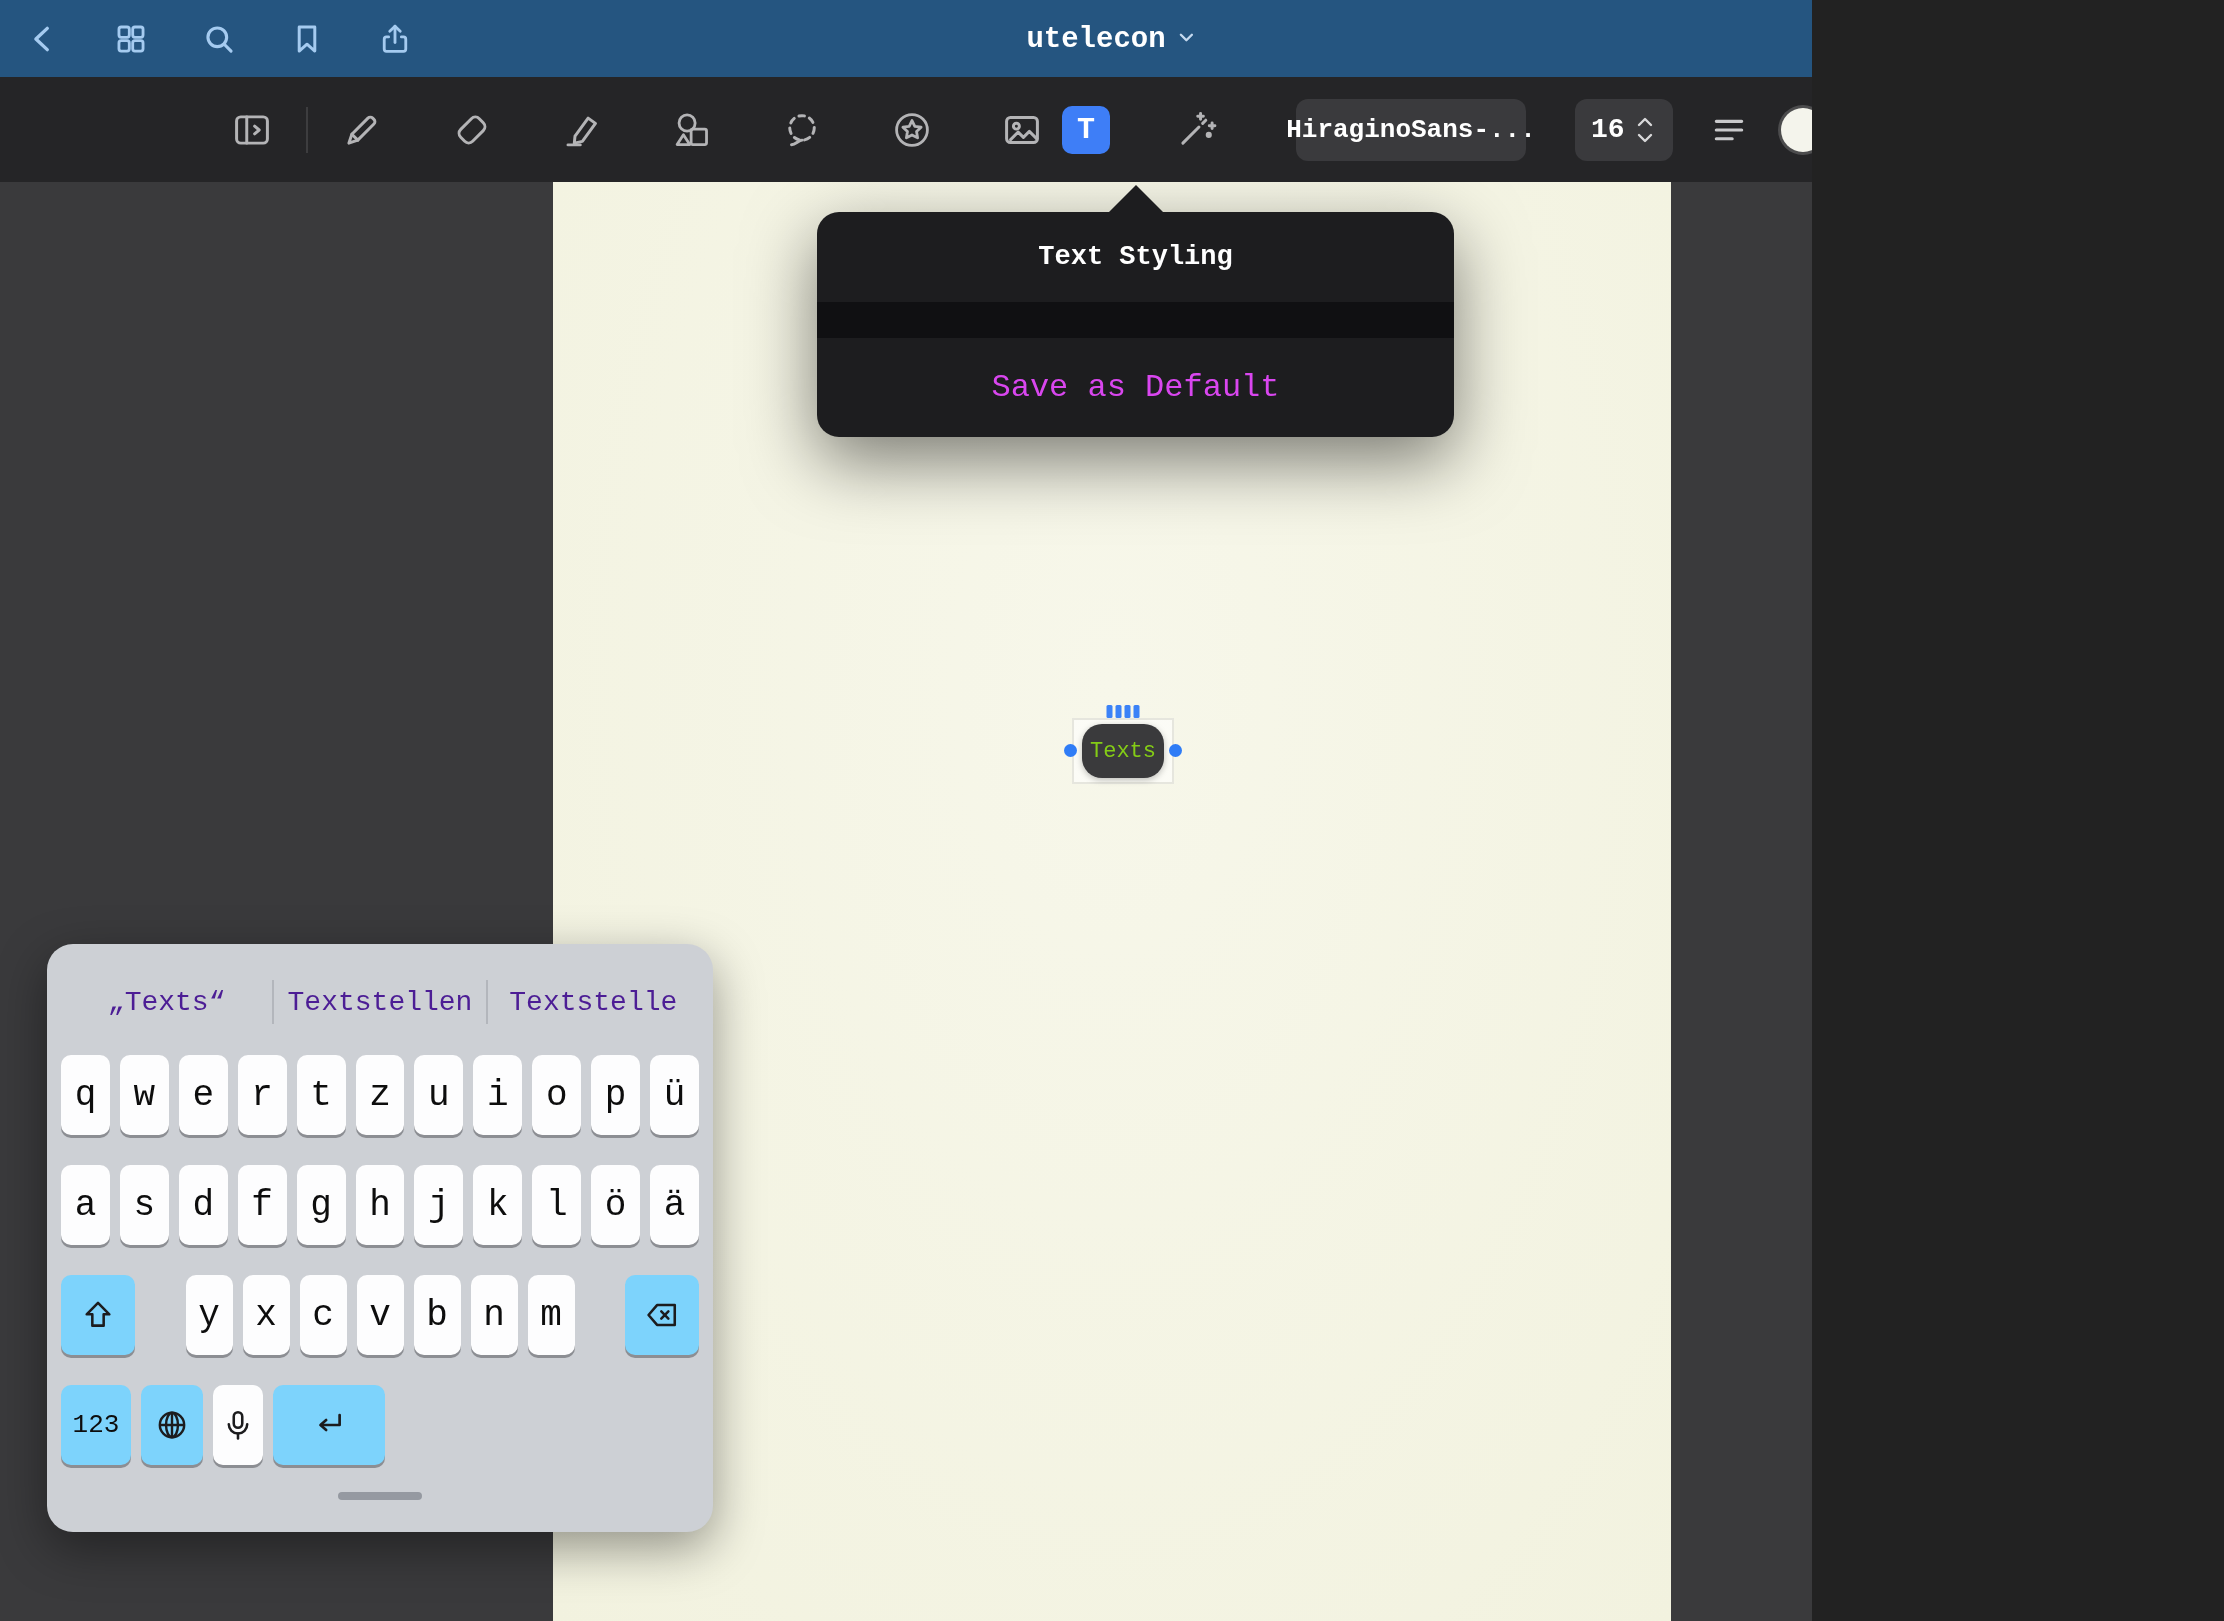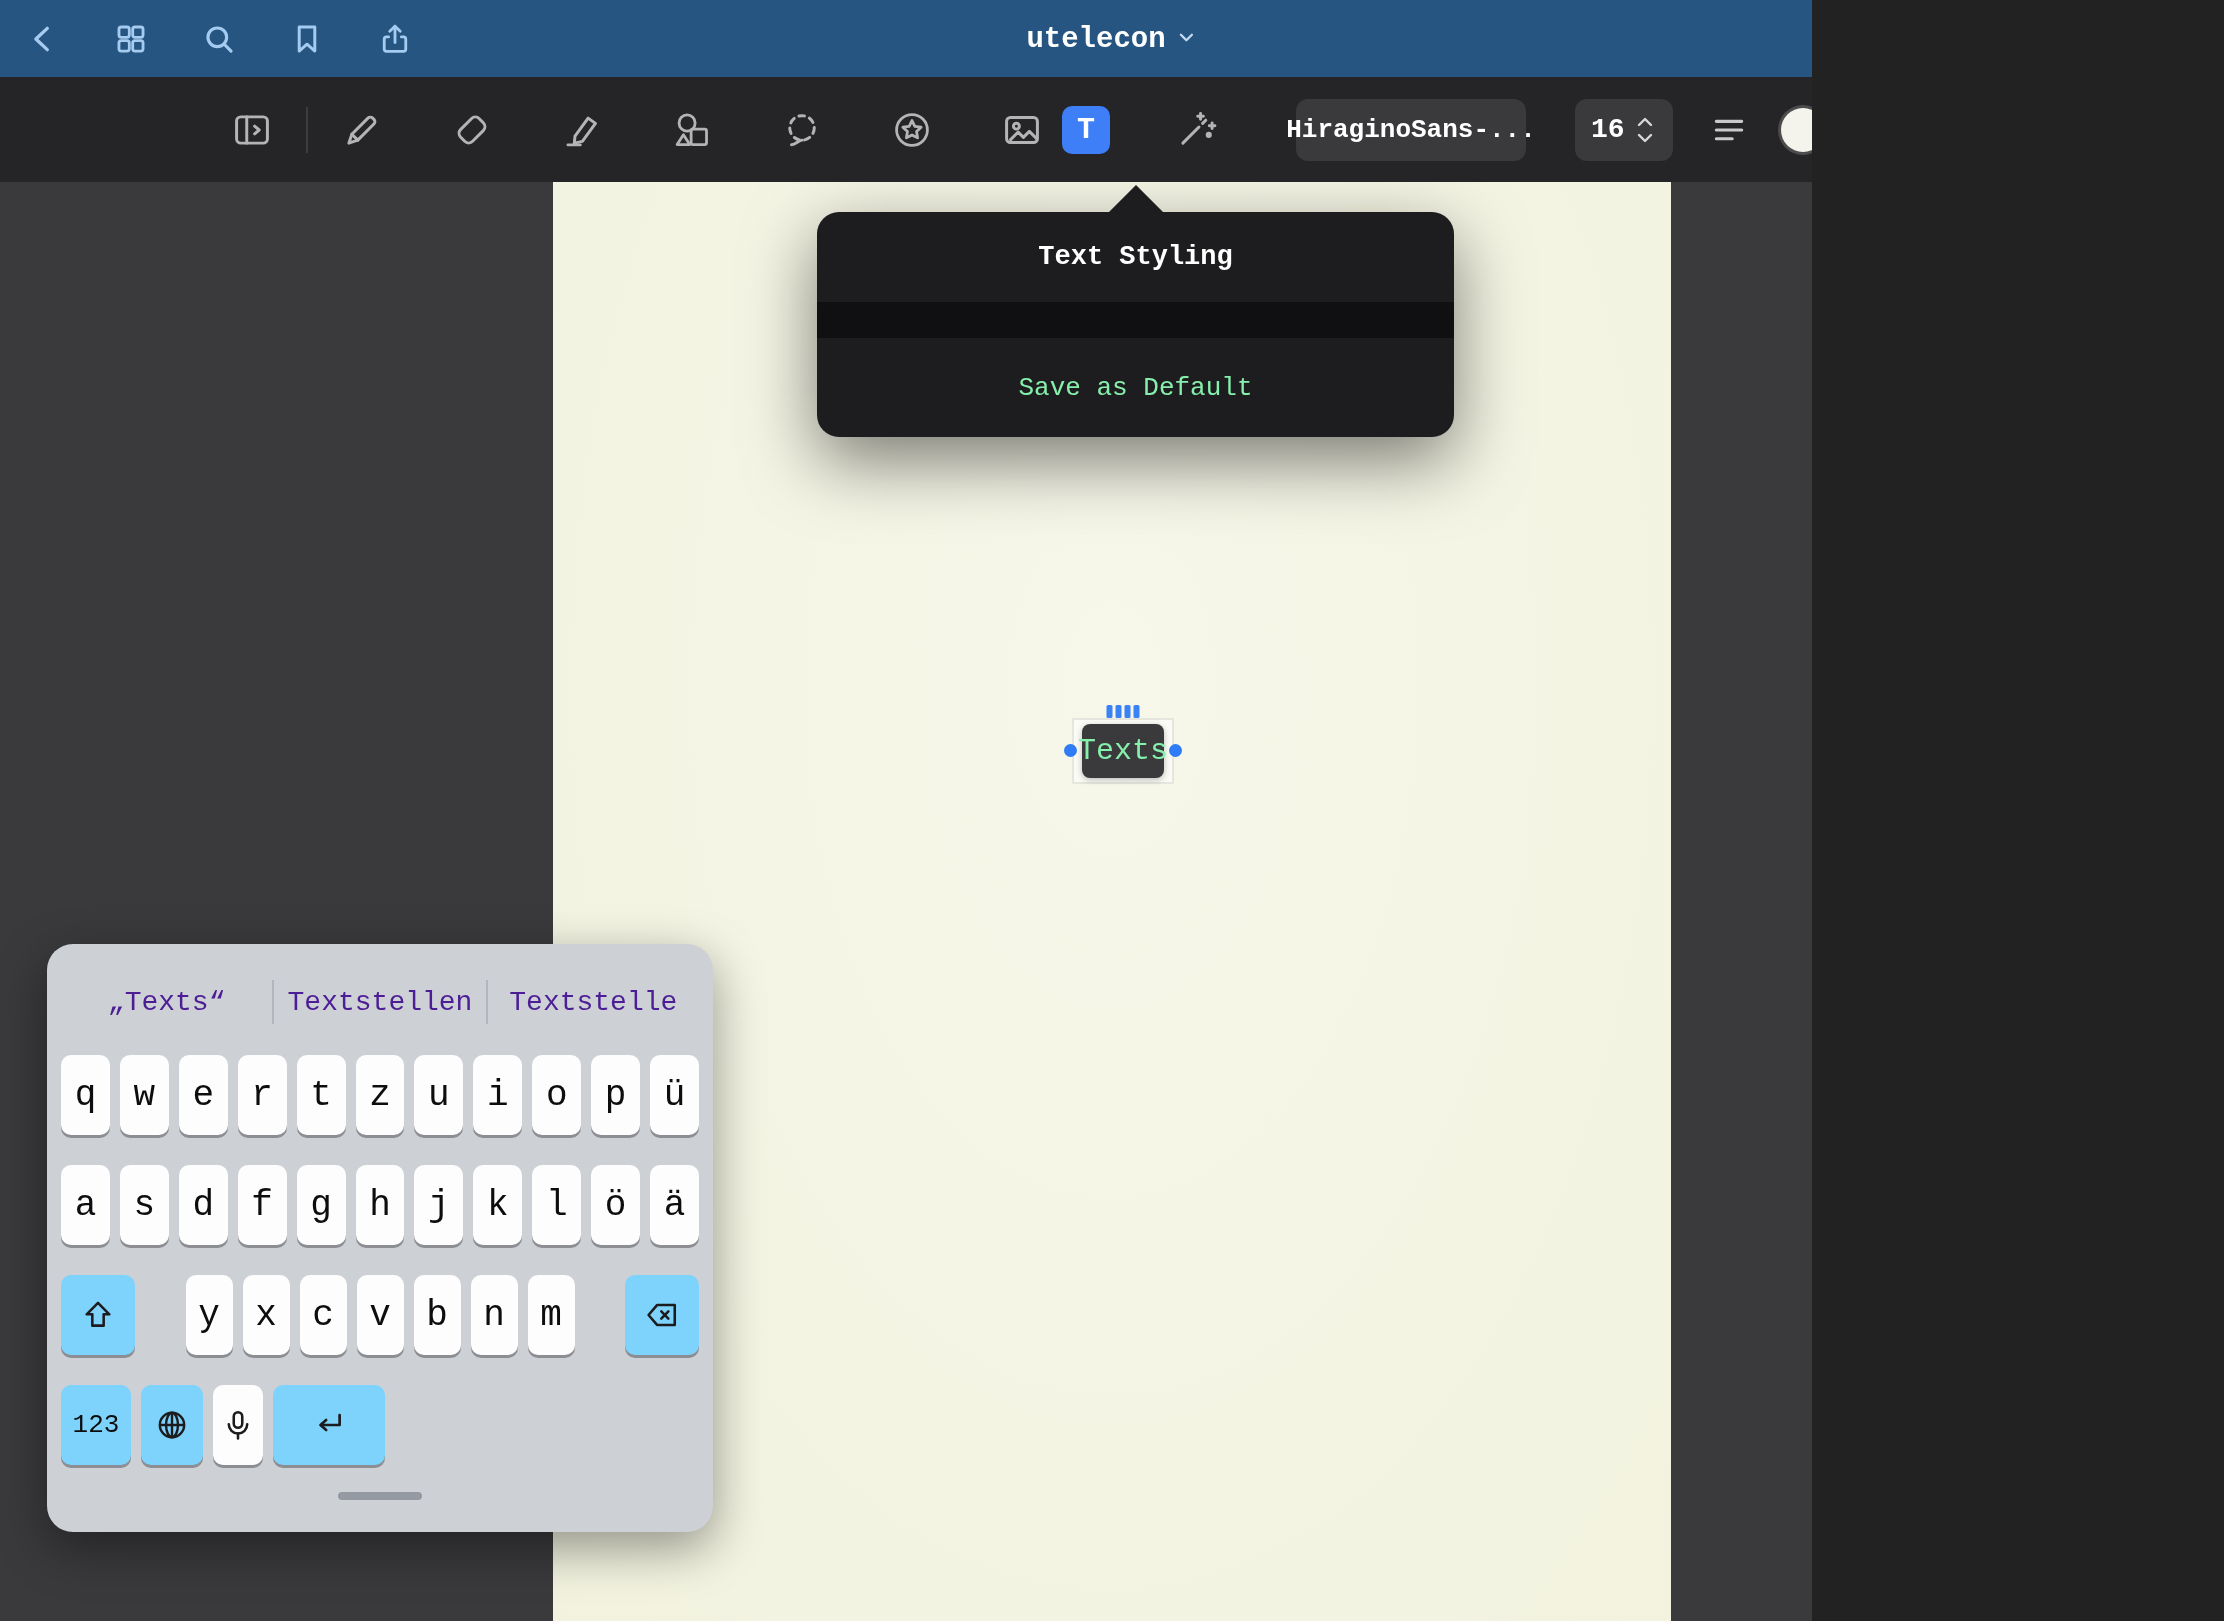--- a/index.html
+++ b/index.html
@@ -46,40 +46,40 @@
   .tstyle-btn .heart{position:absolute;top:-14px;right:-12px;color:#41c9f5;font-size:28px;line-height:1}
 
   
   .page{position:absolute;left:553px;top:182px;width:1118px;height:1439px;
         background:radial-gradient(ellipse at 50% 35%, #f7f7ea 0%, #f2f2df 100%)}
 
   
   .text-object{position:absolute;left:1072px;top:718px;width:102px;height:66px;z-index:20}
   .sel-frame{position:absolute;left:0;top:0;right:0;bottom:0;background:rgba(255,255,255,0.6);
              border:2px solid #e6e6de;box-sizing:border-box}
-  .text-chip{position:absolute;left:10px;top:6px;width:82px;height:54px;background:#3a3a3c;border-radius:8px;
-             display:flex;align-items:center;justify-content:center;color:#86efac;font-size:30px;cursor:move;
+  .text-chip{position:absolute;left:10px;top:6px;width:82px;height:54px;background:#3a3a3c;border-radius:20px;
+             display:flex;align-items:center;justify-content:center;color:#84cc16;font-size:22px;cursor:move;
              box-shadow:0 2px 6px rgba(0,0,0,0.25)}
   .sel-dot{position:absolute;width:13px;height:13px;border-radius:50%;background:#2f7cf6;top:26px;cursor:pointer}
   .sel-dot.left{left:-8px}
   .sel-dot.right{right:-8px}
   .drag-handle{position:absolute;top:-13px;left:50%;transform:translateX(-50%);display:flex;gap:3px;cursor:move}
   .drag-handle b{display:block;width:6px;height:13px;background:#3b82f7;border-radius:1.5px}
 
   
   .popover{position:absolute;left:817px;top:212px;width:637px;background:#1d1d1f;border-radius:22px;
            box-shadow:0 24px 70px rgba(0,0,0,0.5);z-index:50}
   .popover .arrow{position:absolute;top:-27px;left:50%;transform:translateX(-50%);
                   width:0;height:0;border-left:28px solid transparent;border-right:28px solid transparent;
                   border-bottom:28px solid #1d1d1f}
   .pop-title{height:90px;display:flex;align-items:center;justify-content:center;
              color:#ffffff;font-size:27px;font-weight:700;border-radius:22px 22px 0 0}
   .pop-band{height:36px;background:#101012}
   .pop-save{height:99px;display:flex;align-items:center;justify-content:center;
-            color:#86efac;font-size:26px;cursor:pointer}
+            color:#d946ef;font-size:32px;cursor:pointer}
   .pop-desc{border-top:1px solid #2e2e30;background:#19191b;border-radius:0 0 22px 22px;
             padding:26px 32px 36px;color:#98989e;font-size:22px;line-height:1.5}
 
   
   .keyboard{position:absolute;left:47px;top:944px;width:666px;height:588px;background:#cdd0d5;
             border-radius:26px;box-shadow:0 16px 50px rgba(0,0,0,0.40);z-index:70;box-sizing:border-box;
             padding:0 14px}
   .suggestions{margin-top:16px;height:84px;display:flex;align-items:center}
   .sugg{flex:1;text-align:center;font-size:28px;color:#4c1d95;cursor:pointer;white-space:nowrap;overflow:hidden}
   .sugg-sep{width:2px;height:44px;background:#b3b6bc}

